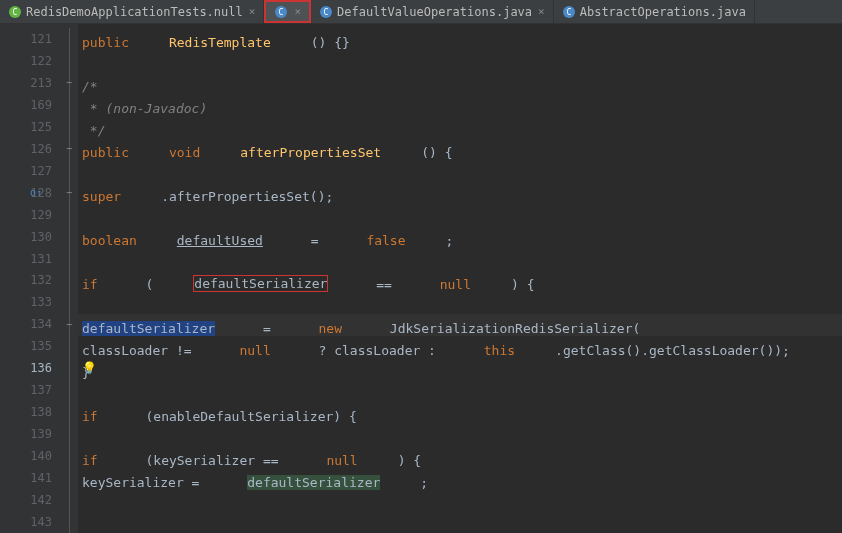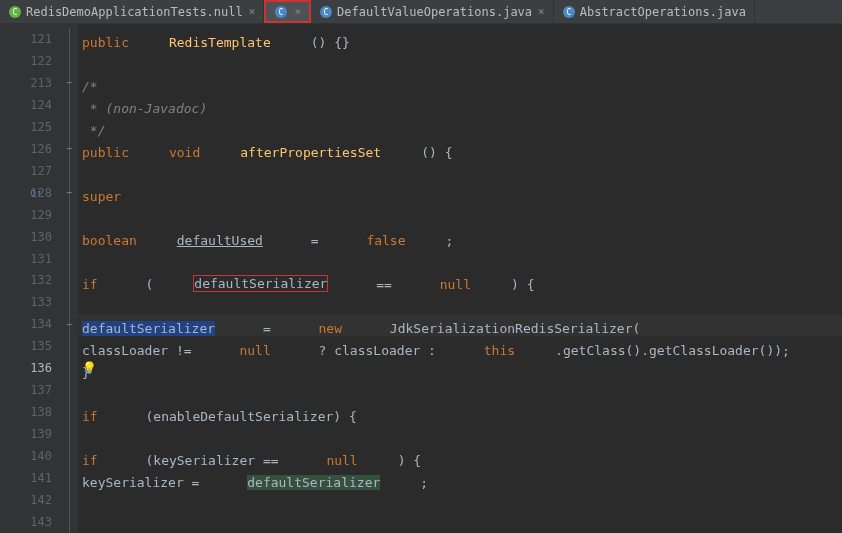--- a/index.html
+++ b/index.html
@@ -191,21 +191,21 @@
         <div class="line-row">
           <span class="line-num">121</span>
         </div>
         <div class="line-row">
           <span class="line-num">122</span>
         </div>
         <div class="line-row">
           <span class="line-num">213</span>
         </div>
         <div class="line-row">
-          <span class="line-num">124</span>
+          <span class="line-num">169</span>
         </div>
         <div class="line-row">
           <span class="line-num">125</span>
         </div>
         <div class="line-row">
           <span class="line-num">126</span>
         </div>
         <div class="line-row">
           <span class="line-num">127</span>
         </div>
@@ -336,21 +336,21 @@
       </div>
   </div>
   <div class="code-area">
     <div class="code-row">    <span class="kw">public</span> <span class="fn">RedisTemplate</span><span>() {}</span></div>
     <div class="code-row"></div>
     <div class="code-row">    <span class="cm">/*</span></div>
     <div class="code-row">    <span class="cm"> * (non-Javadoc)</span></div>
     <div class="code-row">    <span class="cm"> */</span></div>
     <div class="code-row">    <span class="kw">public</span> <span class="kw">void</span> <span class="fn">afterPropertiesSet</span><span>() {</span></div>
     <div class="code-row"></div>
-    <div class="code-row">        <span class="kw">super</span></div>
+    <div class="code-row">        <span class="kw">super</span><span>.afterPropertiesSet();</span></div>
     <div class="code-row"></div>
     <div class="code-row">        <span class="kw">boolean</span> <span class="ul">defaultUsed</span><span> = </span><span class="kw">false</span><span>;</span></div>
     <div class="code-row"></div>
     <div class="code-row">        <span class="kw">if</span><span> (</span><span class="box">defaultSerializer</span><span> == </span><span class="kw">null</span><span>) {</span></div>
     <div class="code-row"></div>
     <div class="code-row current">            <span class="sel">defaultSerializer</span><span> = </span><span class="kw">new</span><span> JdkSerializationRedisSerializer(</span></div>
     <div class="code-row">                    <span>classLoader != </span><span class="kw">null</span><span> ? classLoader : </span><span class="kw">this</span><span>.getClass().getClassLoader());</span></div>
     <div class="code-row">        <span>}</span></div>
     <div class="code-row"></div>
     <div class="code-row">        <span class="kw">if</span><span> (enableDefaultSerializer) {</span></div>

